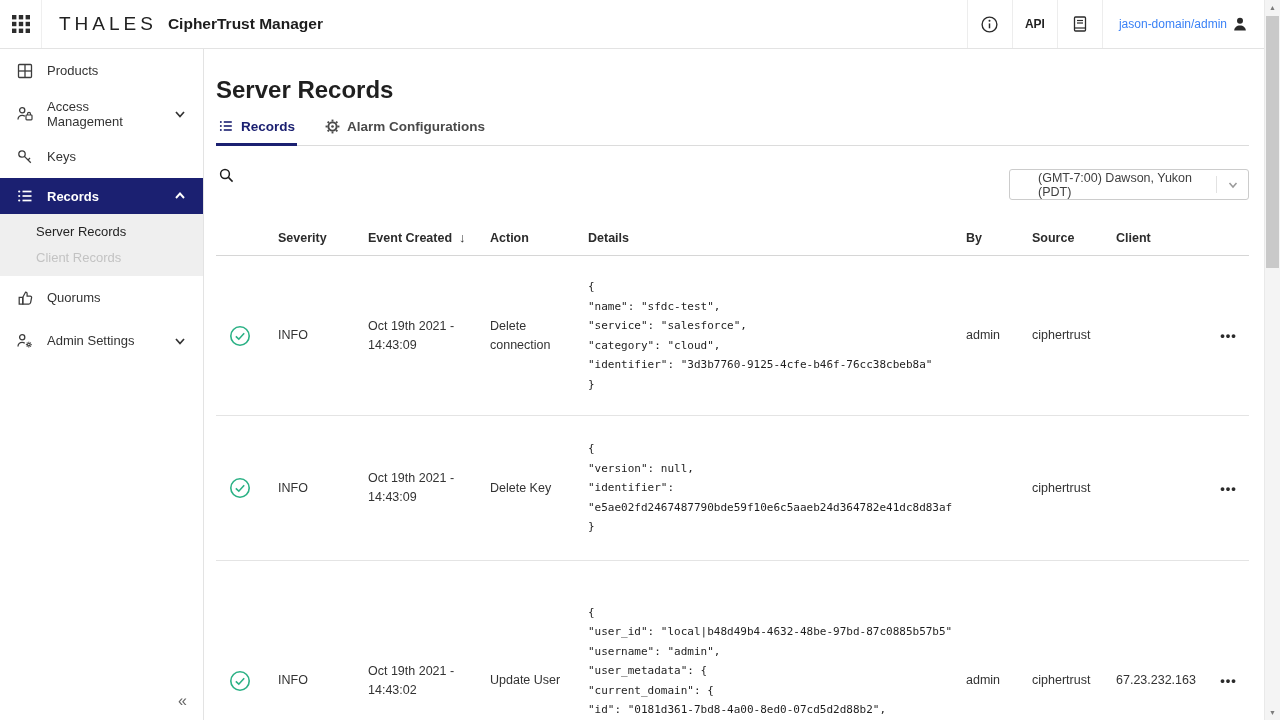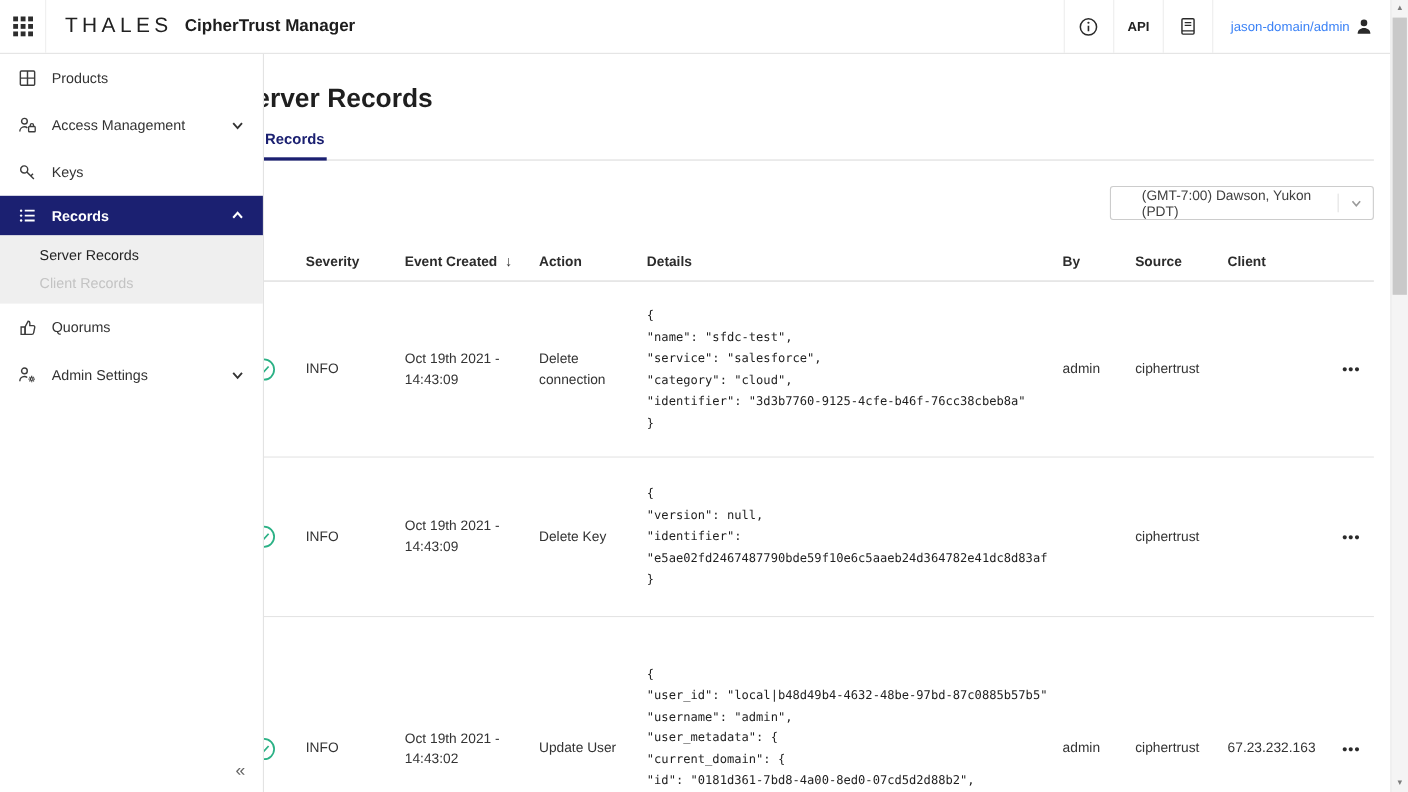--- a/index.html
+++ b/index.html
@@ -21,21 +21,21 @@
     padding:0 16px; font-size:12px; color:#3b82f6; cursor:pointer; }
 
   
   .scrollbar { position:absolute; top:0; right:0; bottom:0; width:16px; background:#f4f4f4;
     border-left:1px solid #e9e9e9; z-index:6; }
   .sb-arrow { position:absolute; left:0; width:100%; text-align:center; font-size:7px; color:#7c7c7c; }
   .sb-up { top:4px; } .sb-down { bottom:4px; }
   .sb-thumb { position:absolute; top:16px; left:1px; right:1px; height:252px; background:#c9c9c9; }
 
   
-  .sidebar { position:absolute; top:49px; left:0; bottom:0; width:240px; background:#fff;
+  .sidebar { position:absolute; top:49px; left:0; bottom:0; width:204px; background:#fff;
     border-right:1px solid #e3e3e3; z-index:4; }
   .nav-item { height:43px; display:flex; align-items:center; padding:0 16px; gap:13px;
     font-size:13px; color:#333; cursor:pointer; }
   .nav-item svg { flex:0 0 auto; }
   .nav-chevron { margin-left:auto; display:flex; }
   .nav-item.active { height:36px; background:#1b2071; color:#fff; font-weight:600; }
   .submenu { background:#efefef; padding:4px 0 6px 0; }
   .submenu-item { height:26px; display:flex; align-items:center; padding-left:36px;
     font-size:13px; color:#242424; cursor:pointer; }
   .submenu-item.disabled { color:#c3c3c3; }
@@ -235,20 +235,37 @@
       <svg width="16" height="16" viewBox="0 0 18 18">
         <circle cx="3.2" cy="4.5" r="1.1" fill="#1b2071"></circle>
           <line x1="6.5" y1="4.5" x2="15.5" y2="4.5" stroke="#1b2071" stroke-width="1.8"></line>
         <circle cx="3.2" cy="9" r="1.1" fill="#1b2071"></circle>
           <line x1="6.5" y1="9" x2="15.5" y2="9" stroke="#1b2071" stroke-width="1.8"></line>
         <circle cx="3.2" cy="13.5" r="1.1" fill="#1b2071"></circle>
           <line x1="6.5" y1="13.5" x2="15.5" y2="13.5" stroke="#1b2071" stroke-width="1.8"></line>
       </svg>
       <span>Records</span>
     </div>
+    <div class="tab">
+      <svg width="15" height="15" viewBox="0 0 16 16">
+        <circle cx="8" cy="8" r="4.4" fill="none" stroke="#4a4a4a" stroke-width="2.1"></circle>
+        <circle cx="8" cy="8" r="1.4" fill="#4a4a4a"></circle>
+        <g stroke="#4a4a4a" stroke-width="2">
+          <line x1="8" y1="0.6" x2="8" y2="2.8"></line>
+            <line x1="8" y1="13.2" x2="8" y2="15.4"></line>
+          <line x1="0.6" y1="8" x2="2.8" y2="8"></line>
+            <line x1="13.2" y1="8" x2="15.4" y2="8"></line>
+          <line x1="2.8" y1="2.8" x2="4.3" y2="4.3"></line>
+            <line x1="11.7" y1="11.7" x2="13.2" y2="13.2"></line>
+          <line x1="13.2" y1="2.8" x2="11.7" y2="4.3"></line>
+            <line x1="4.3" y1="11.7" x2="2.8" y2="13.2"></line>
+        </g>
+      </svg>
+      <span>Alarm Configurations</span>
+    </div>
   </div>
 
   <div class="filter-row">
     <div class="search-btn">
       <svg width="17" height="17" viewBox="0 0 17 17">
         <circle cx="7" cy="7" r="4.4" fill="none" stroke="#1c1c1c" stroke-width="1.5"></circle>
         <line x1="10.4" y1="10.4" x2="14.6" y2="14.6" stroke="#1c1c1c" stroke-width="1.5"></line>
       </svg>
     </div>
     <div class="tz-select">

